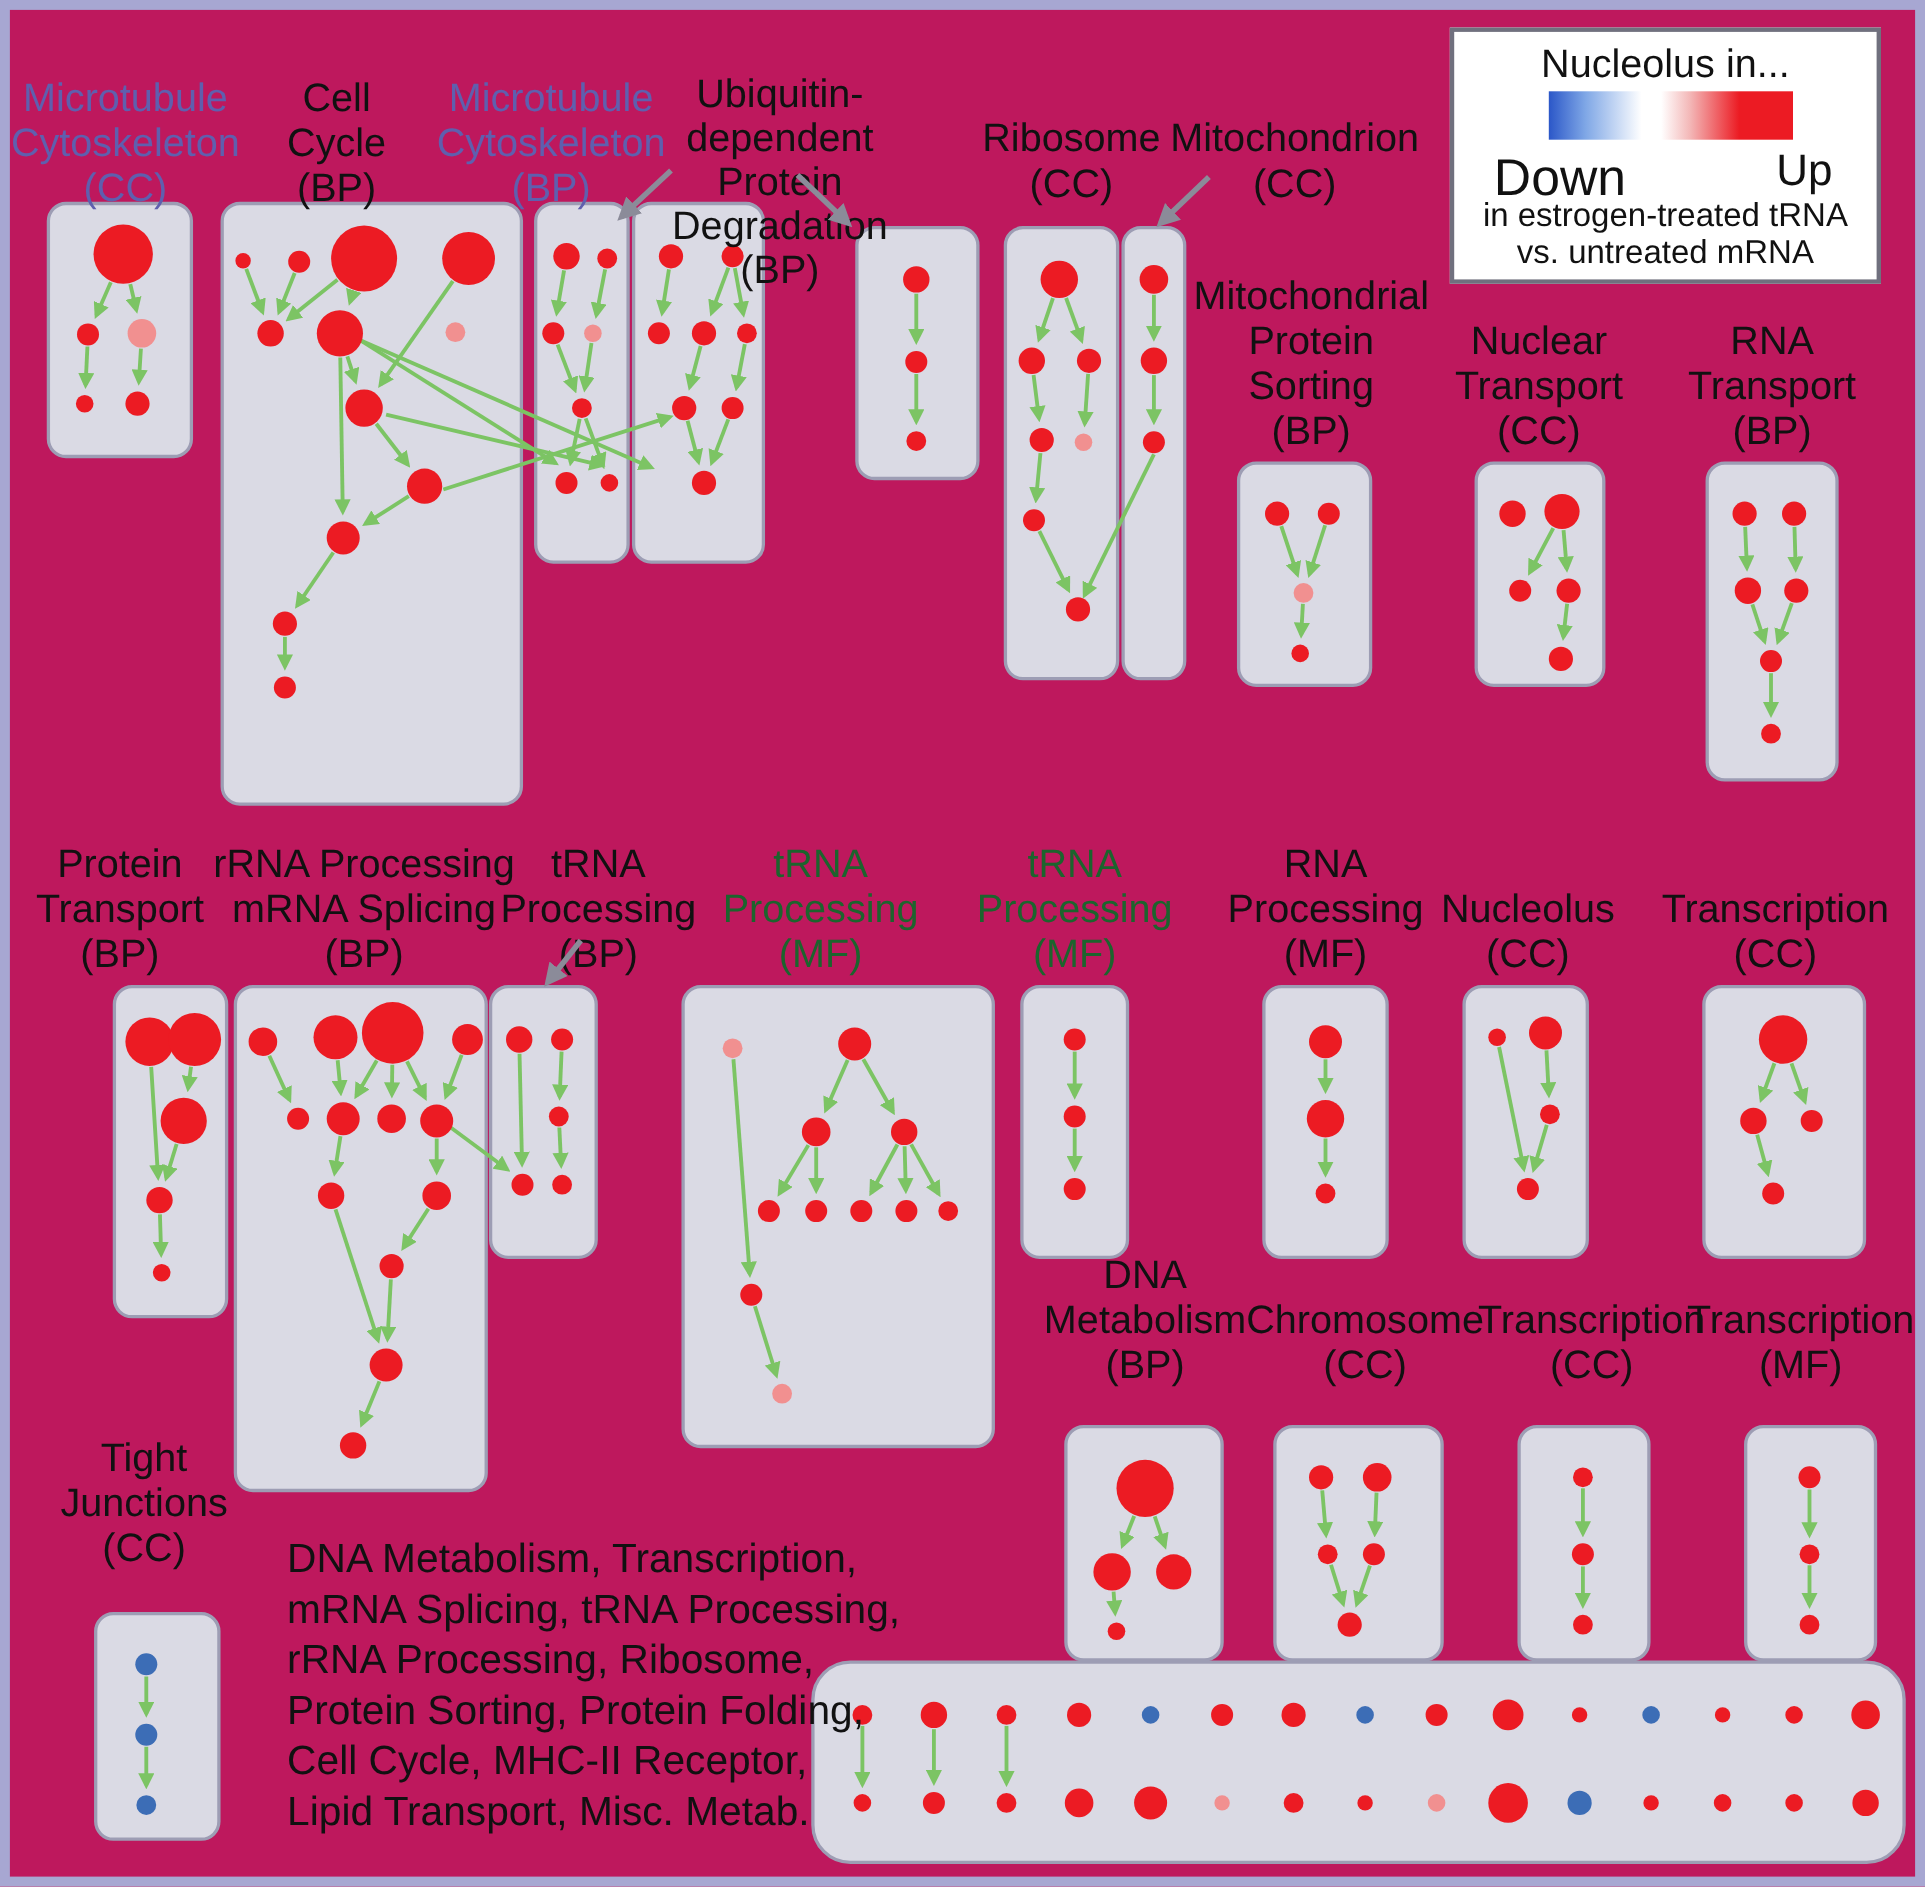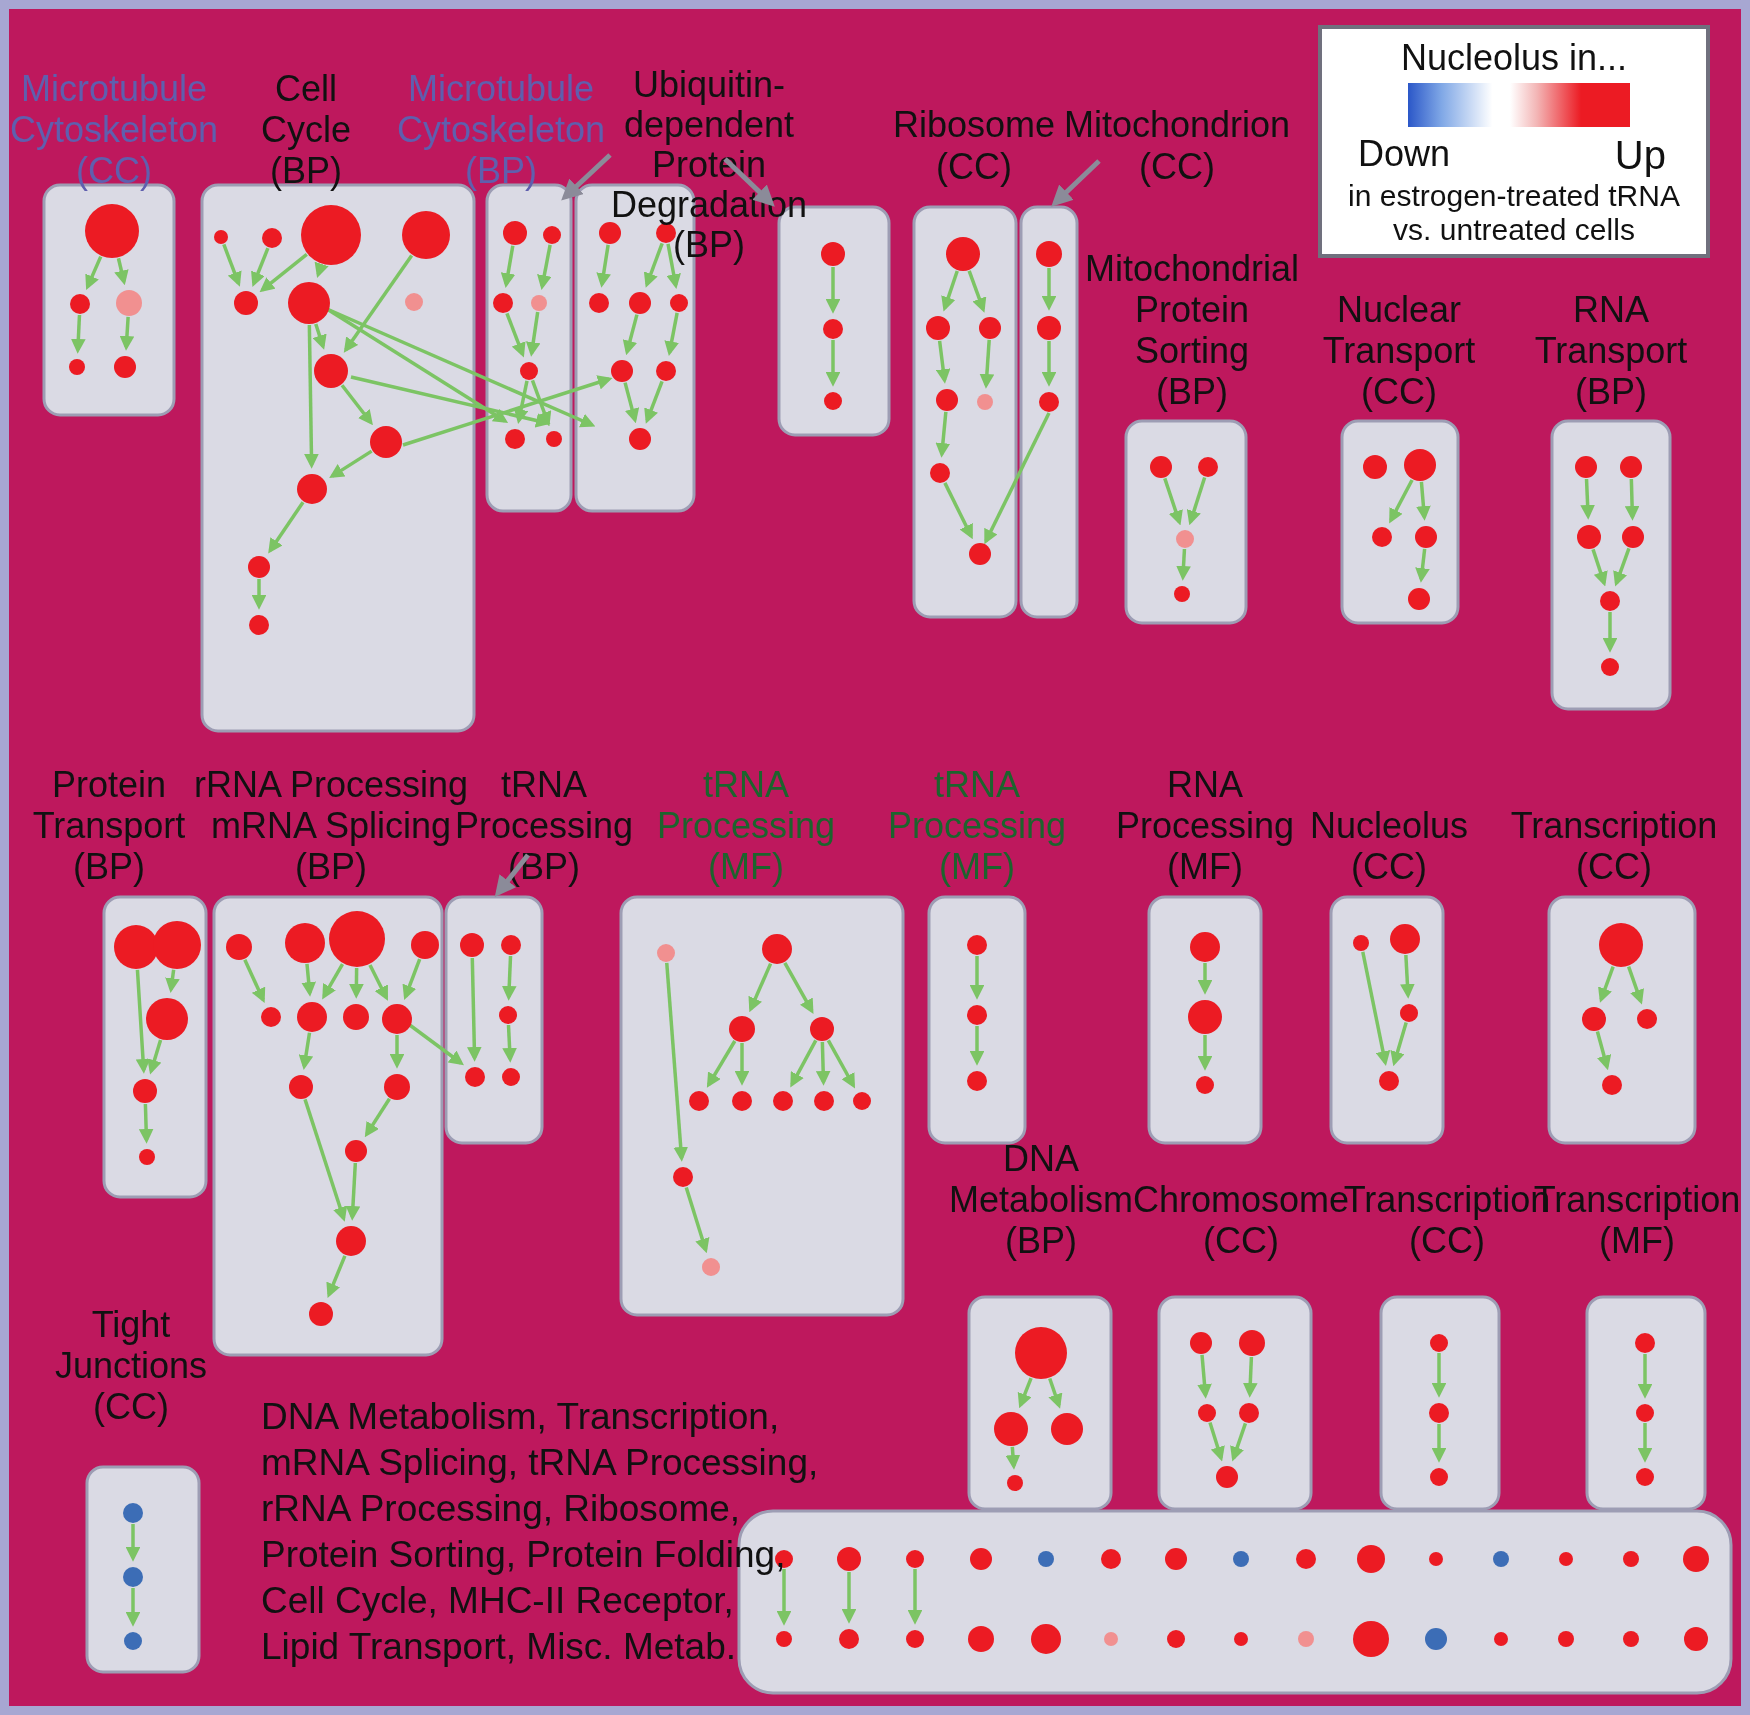--- a/index.html
+++ b/index.html
@@ -17,21 +17,21 @@
   svg text{font-family:"Liberation Sans",sans-serif;}
   .legend{
     position:absolute;left:1309px;top:16px;width:392px;height:233px;
     background:#ffffff;border:4px solid #70707e;box-sizing:border-box;
   }
   .legend-title{position:absolute;top:8px;left:0;width:100%;text-align:center;font-size:36px;color:#111;}
   .legend-bar{
     position:absolute;left:86px;top:54px;width:222px;height:44px;
     background:linear-gradient(90deg,#2b57c8 0%,#7fa7e6 15%,#ffffff 38%,#ffffff 46%,#f3b6b6 58%,#ec1b23 78%,#ec1b23 100%);
   }
-  .legend-down{position:absolute;left:36px;top:104px;font-size:36px;color:#111;}
+  .legend-down{position:absolute;left:36px;top:104px;font-size:47px;color:#111;}
   .legend-up{position:absolute;right:40px;top:104px;font-size:40px;color:#111;}
   .legend-line1{position:absolute;top:150px;left:0;width:100%;text-align:center;font-size:30px;color:#111;}
   .legend-line2{position:absolute;top:184px;left:0;width:100%;text-align:center;font-size:30px;color:#111;}
 </style>
 </head>
 <body>
 
 <div class="canvas">
 
   <svg id="diagram-svg" viewBox="0 0 1732 1697">
@@ -413,16 +413,16 @@
         <text x="252" y="1650" font-size="37" fill="#111111">Lipid Transport, Misc. Metab.</text>
       </g>
     </svg>
 
   <div class="legend">
     <div class="legend-title">Nucleolus in...</div>
     <div class="legend-bar"></div>
     <div class="legend-down">Down</div>
     <div class="legend-up">Up</div>
     <div class="legend-line1">in estrogen-treated tRNA</div>
-    <div class="legend-line2">vs. untreated cells</div>
+    <div class="legend-line2">vs. untreated mRNA</div>
   </div>
 
 </div>
 
 </body></html>

